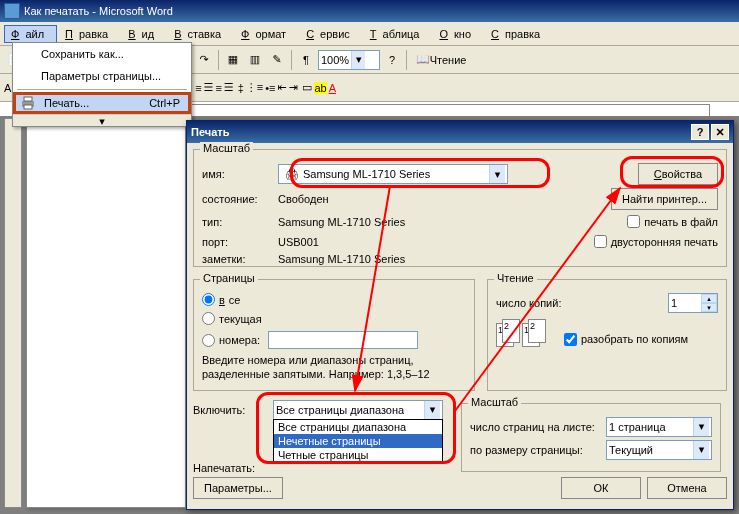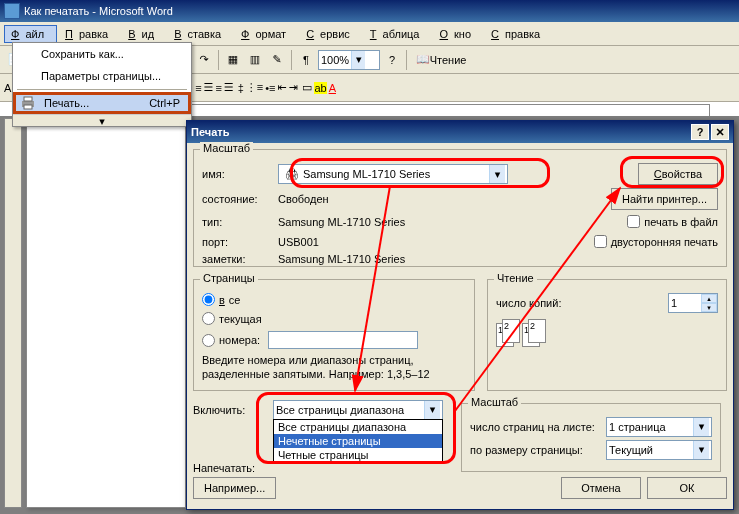--- a/index.html
+++ b/index.html
@@ -253,20 +253,24 @@
             </div>
           </div>
       </div>
       <div style="display:flex;align-items:center;gap:8px;margin-top:6px">
         <div class="collate">
           <div class="pg" style="left:0;top:4px">1</div>
             <div class="pg" style="left:6px;top:0">2</div>
           <div class="pg" style="left:26px;top:4px">1</div>
             <div class="pg" style="left:32px;top:0">2</div>
         </div>
+        <div class="chk">
+            <input type="checkbox" checked="" style="">
+            <span>разобрать по копиям</span>
+          </div>
       </div>
     </div>
   </div>
 
   <div class="row2" style="padding:0 6px">
     <div style="flex:1;position:relative">
       <div class="fld">
         <label style="min-width:74px">Включить:</label>
         <div class="dropsel" style="width:170px;flex:none">
             <span>Все страницы диапазона</span>
@@ -295,24 +299,24 @@
         <label style="min-width:130px">по размеру страницы:</label>
         <div class="dropsel">
             <span>Текущий</span>
             <span class="dd">▾</span>
           </div>
       </div>
     </div>
   </div>
 
   <div style="display:flex;padding:6px;gap:6px;position:absolute;bottom:4px;left:0;right:0">
-    <div class="btn">Например...</div>
+    <div class="btn">Параметры...</div>
     <div style="flex:1"></div>
+    <div class="btn">ОК</div>
     <div class="btn">Отмена</div>
-    <div class="btn">ОК</div>
   </div>
 </div>
 
 <div class="redbox" style="left:290px;top:158px;width:260px;height:30px"></div>
 <div class="redbox" style="left:620px;top:156px;width:104px;height:32px"></div>
 <div class="redbox" style="left:256px;top:392px;width:200px;height:72px"></div>
 
 <svg class="arrow" style="left:350px;top:186px" width="60" height="210">
   <defs>
       <marker id="ah1" markerWidth="10" markerHeight="10" refX="8" refY="3" orient="auto">

